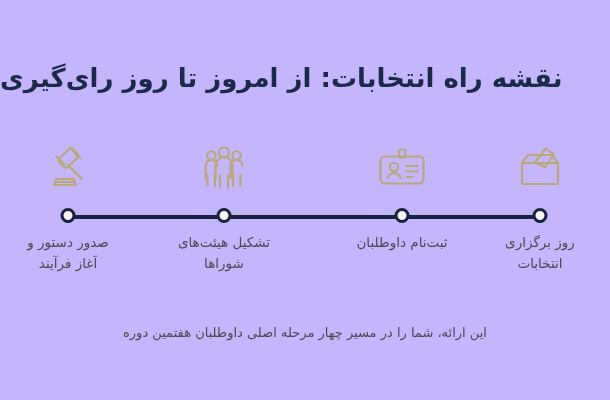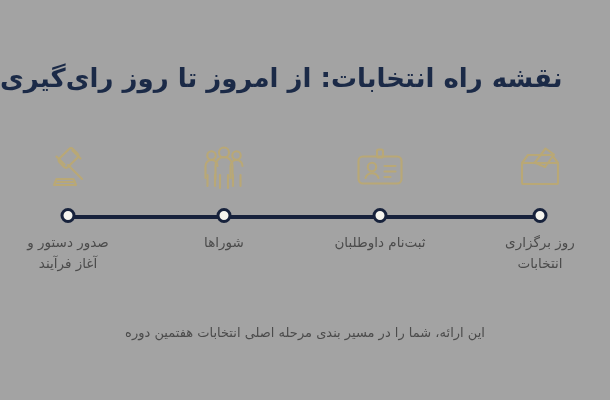--- a/index.html
+++ b/index.html
@@ -14,21 +14,21 @@
     background: #f6f5ef;
     font-family: "DejaVu Sans", "Liberation Sans", sans-serif;
     position: relative;
   }
 
   #slide {
     position: absolute;
     inset: 0;
     width: 610px;
     height: 400px;
-    background: #a3a3a3;
+    background: #c4b5fd;
     overflow: hidden;
   }
 
   
   #title-row {
     position: absolute;
     top: 56px;
     right: -6px;
     left: 0;
     height: 44px;
@@ -177,25 +177,26 @@
           <line x1="42.5" y1="31" x2="42.5" y2="42"></line>
 
           <circle cx="26" cy="8.5" r="5"></circle>
           <path d="M17.5 35 v-13.5 a8.5 8.5 0 0 1 8.5 -8.5 h0 a8.5 8.5 0 0 1 8.5 8.5 v13.5"></path>
           <line x1="22" y1="31" x2="22" y2="44"></line>
           <line x1="30" y1="31" x2="30" y2="44"></line>
         </svg>
       </div>
       <div class="tl-dot"></div>
       <div class="tl-label">
+        <div>تشکیل هیئت‌های</div>
         <div>شوراها</div>
       </div>
     </div>
 
-    <div class="tl-step" style="left:380px;">
+    <div class="tl-step" style="left:402px;">
       <div class="tl-icon">
         <svg width="52" height="48" viewBox="0 0 52 48" fill="none" stroke="#b9a876" stroke-width="2.1" stroke-linecap="round" stroke-linejoin="round">
           <rect x="4.5" y="12.5" width="43" height="27" rx="4.5"></rect>
           <rect x="23" y="5.5" width="6" height="8" rx="1.8"></rect>
           <circle cx="18" cy="23" r="4.2"></circle>
           <path d="M11.5 34 a6.8 6.8 0 0 1 13 0"></path>
           <line x1="30.5" y1="22" x2="41.5" y2="22"></line>
           <line x1="30.5" y1="27.5" x2="41.5" y2="27.5"></line>
           <line x1="30.5" y1="33" x2="36.5" y2="33"></line>
         </svg>
@@ -219,16 +220,16 @@
       <div class="tl-dot"></div>
       <div class="tl-label">
         <div>روز برگزاری</div>
         <div>انتخابات</div>
       </div>
     </div>
 
   </div>
 
   <div id="footer-note">
-    <div>این ارائه، شما را در مسیر بندی مرحله اصلی انتخابات هفتمین دوره</div>
+    <div>این ارائه، شما را در مسیر چهار مرحله اصلی داوطلبان هفتمین دوره</div>
   </div>
 
 </div>
 
 </body></html>

